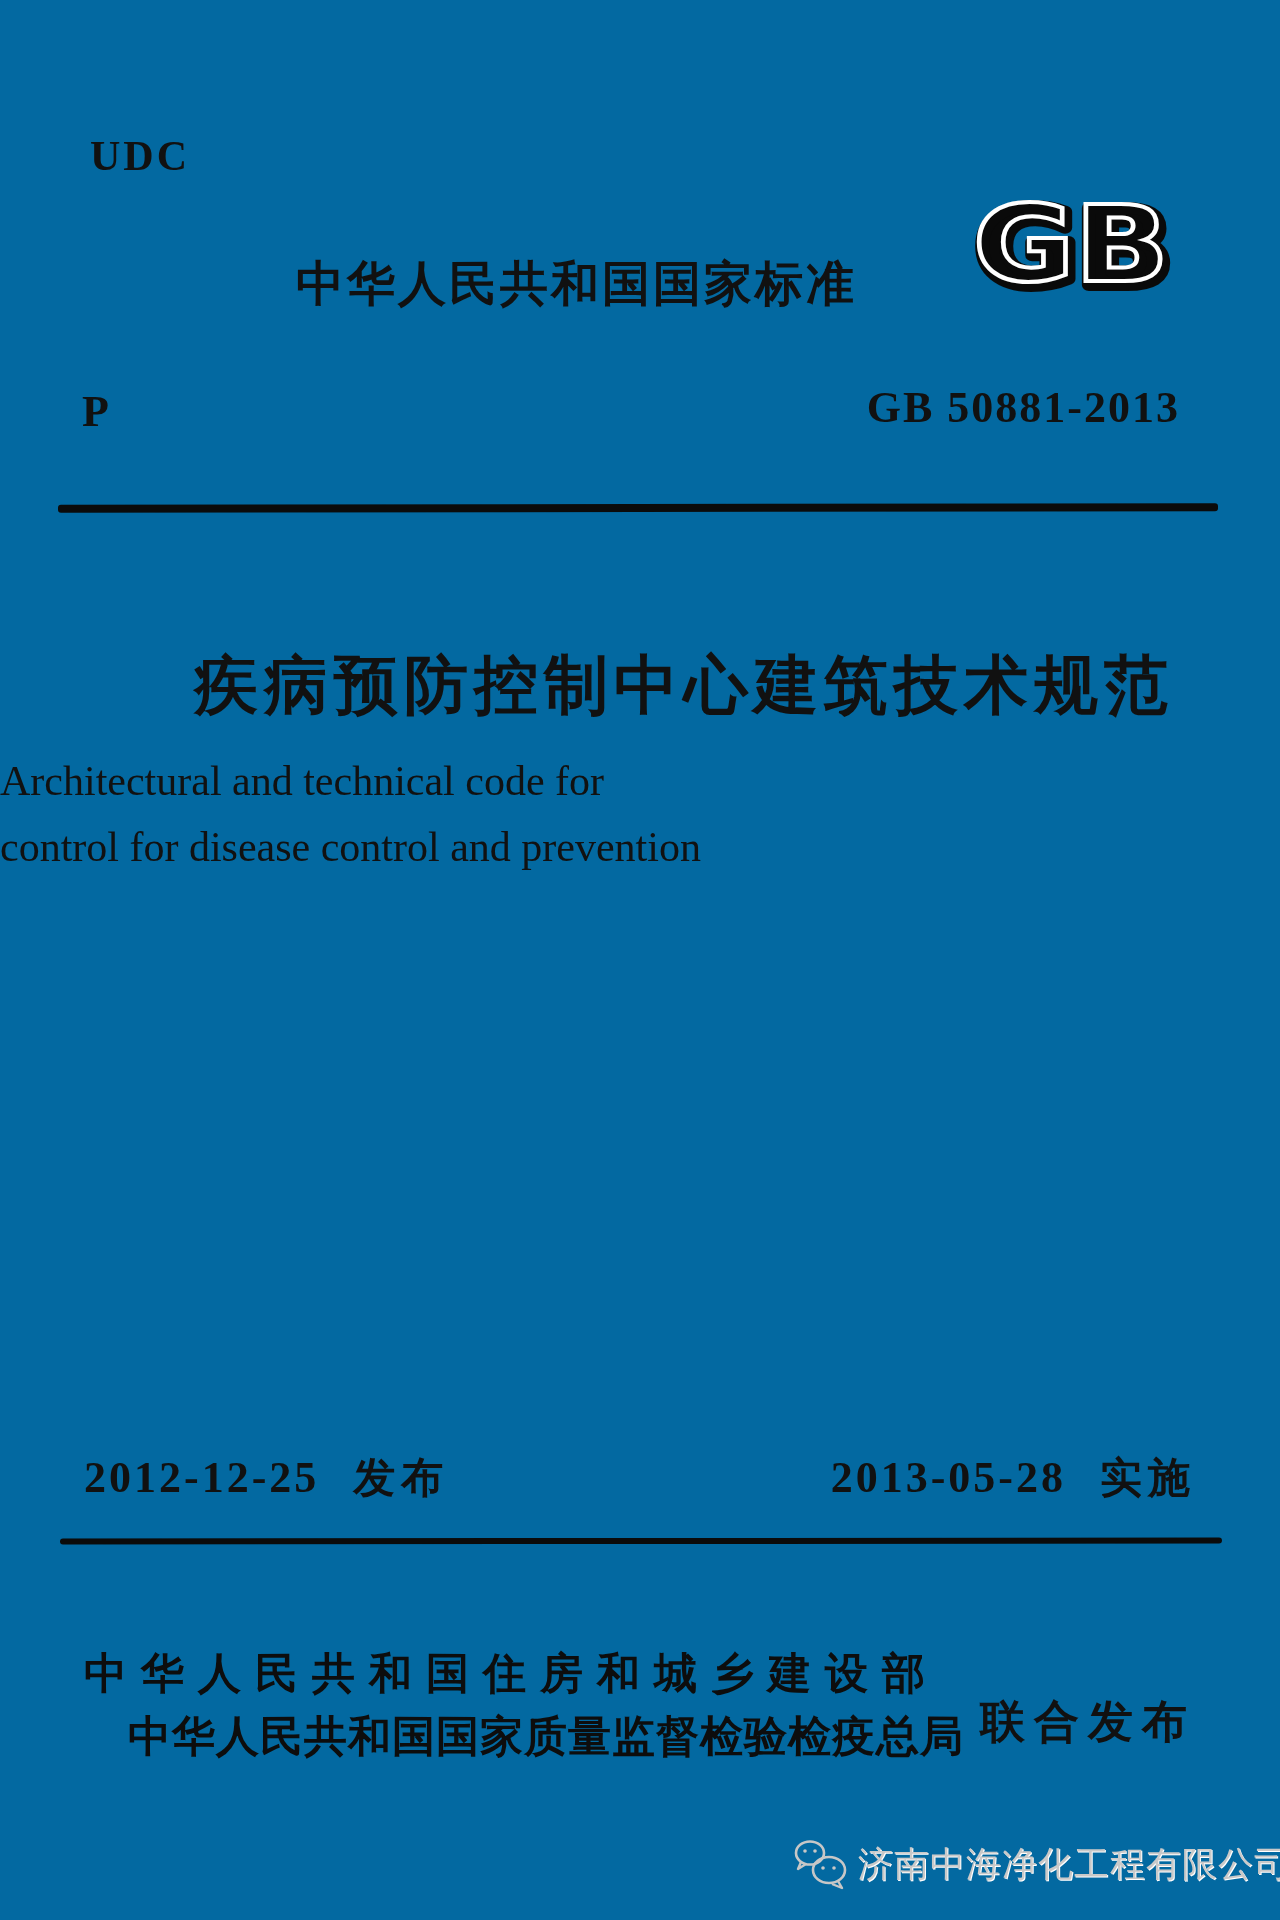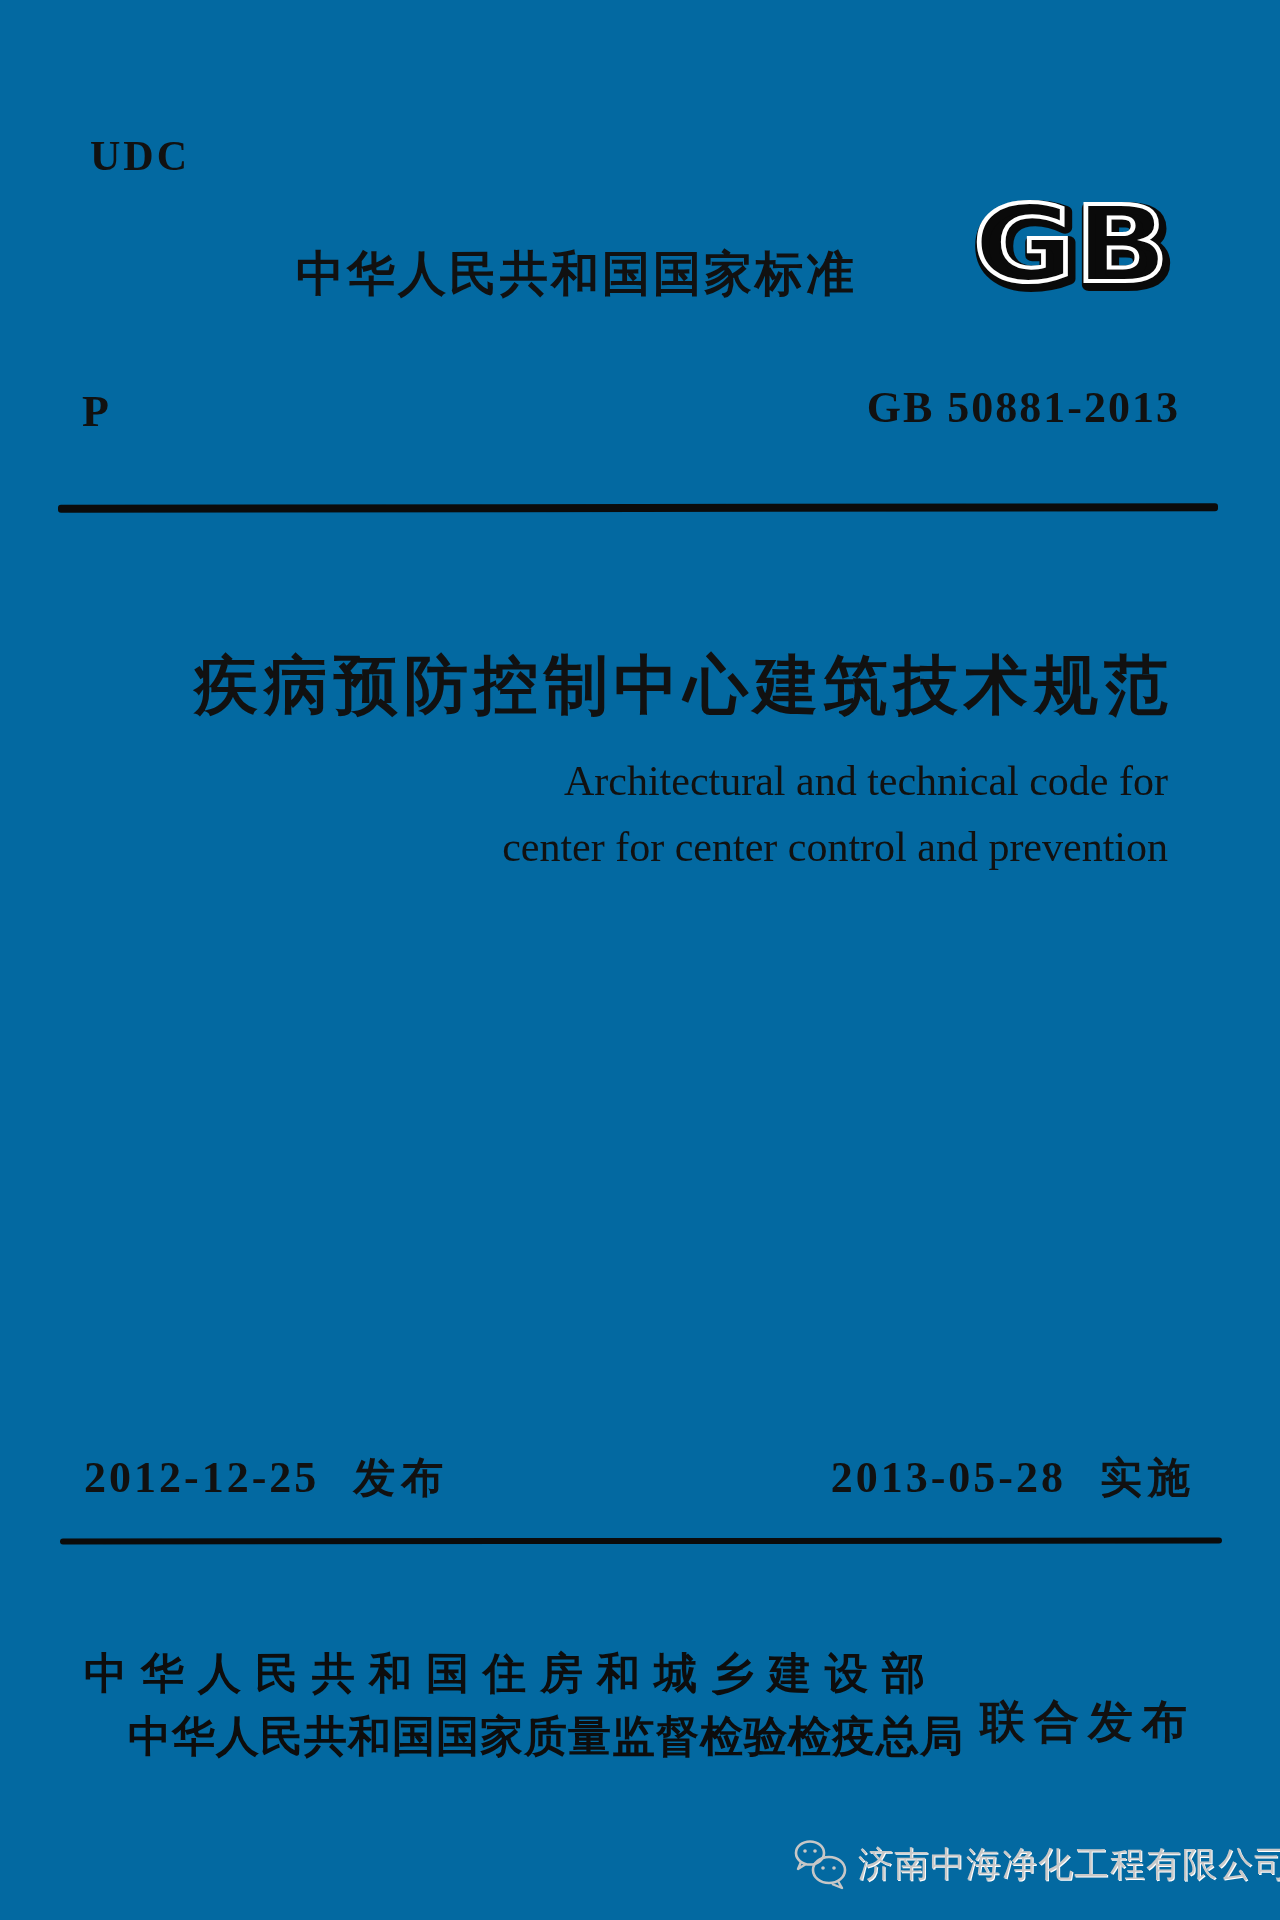--- a/index.html
+++ b/index.html
@@ -12,21 +12,21 @@
     overflow:hidden;
   }
   .abs{position:absolute;}
 
   .udc{
     left:90px;top:132px;
     font-family:"Liberation Serif", serif;
     font-weight:bold;font-size:42px;letter-spacing:3px;
   }
   .std-heading{
-    left:296px;top:242px;
+    left:296px;top:252px;
     font-family:"Liberation Sans","DejaVu Sans",sans-serif;
     font-weight:bold;font-size:48px;letter-spacing:3px;
     white-space:nowrap;
   }
   .gb-logo{left:963px;top:186px;width:222px;height:118px;}
   .p-code{
     left:82px;top:386px;
     font-weight:bold;font-size:44px;
     font-family:"Liberation Serif", serif;
   }
@@ -45,21 +45,21 @@
   .title-cn{
     left:0;top:642px;width:1280px;
     text-align:center;
     font-family:"Liberation Serif","DejaVu Serif",serif;
     font-weight:bold;font-size:64px;letter-spacing:6px;
     white-space:nowrap;
     padding-left:44px;
   }
   .title-en{
     left:0;top:748px;width:1168px;
-    text-align:right;
+    text-align:left;
     font-family:"Liberation Serif","DejaVu Serif",serif;
     font-weight:500;font-size:42px;
     line-height:66px;
   }
 
   .date-row{
     left:84px;top:1450px;width:1112px;height:56px;
     display:flex;justify-content:space-between;align-items:baseline;
     font-weight:bold;
   }
@@ -120,21 +120,21 @@
   <div class="abs p-code">P</div>
 
   <div class="abs std-number">GB 50881-2013</div>
 
   <div class="abs rule rule-top"></div>
 
   <div class="abs title-cn">疾病预防控制中心建筑技术规范</div>
 
   <div class="abs title-en">
     <div>Architectural and technical code for</div>
-    <div>center for center control and prevention</div>
+    <div>control for disease control and prevention</div>
   </div>
 
   <div class="abs date-row">
     <div class="date-group">
       <span class="date-num">2012-12-25</span><span class="date-label">发布</span>
     </div>
     <div class="date-group">
       <span class="date-num">2013-05-28</span><span class="date-label">实施</span>
     </div>
   </div>

